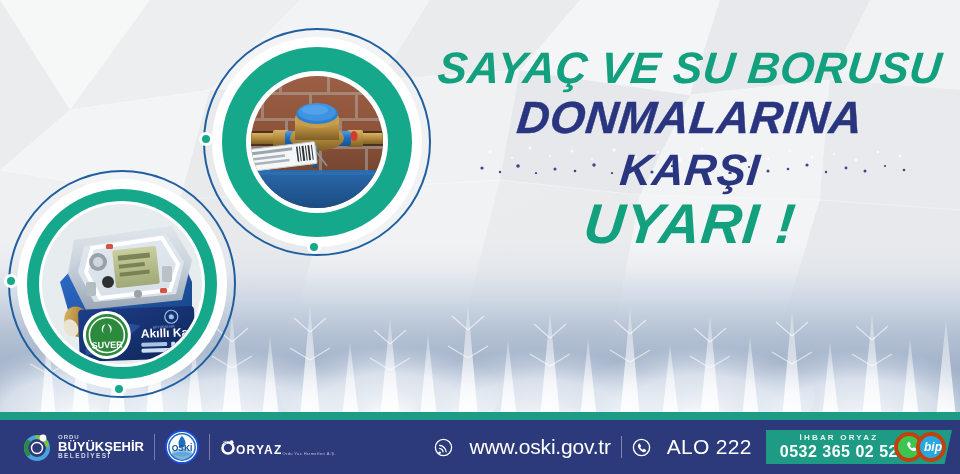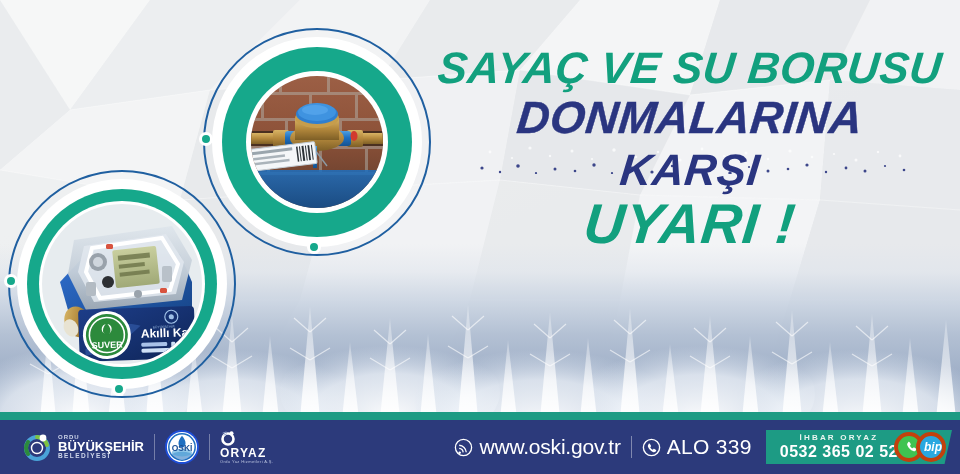--- a/index.html
+++ b/index.html
@@ -113,27 +113,27 @@
   .logos { display:flex; align-items:center; gap:10px; margin-left:22px; }
   .logo-obb { display:flex; align-items:center; gap:6px; }
   .obb-mark { width:30px; height:30px; position:relative; }
   .obb-text { display:flex; flex-direction:column; line-height:1; }
   .obb-t1 { font-size:6px; color:#cfd6ea; letter-spacing:1px; font-weight:bold; }
   .obb-t2 { font-size:13px; color:#ffffff; letter-spacing:0px; font-weight:bold; }
   .obb-t3 { font-size:6.5px; color:#cfd6ea; letter-spacing:1.4px; font-weight:bold; }
   .divider { width:1px; height:26px; background:rgba(255,255,255,0.35); }
   .logo-oski { width:34px; height:34px; border-radius:50%; background:#1d4ed8;
                display:flex; align-items:center; justify-content:center; }
-  .logo-oryaz { display:flex; flex-direction:column; align-items:flex-start; line-height:1; }
+  .logo-oryaz { display:flex; flex-direction:row; align-items:flex-end; line-height:1; }
   .oryaz-mark { width:16px; height:16px; margin-bottom:1px; }
   .oryaz-t1 { font-size:12px; color:#ffffff; font-weight:bold; letter-spacing:1.2px; }
   .oryaz-t2 { font-size:4px; color:#b9c2de; letter-spacing:0.4px; margin-top:1px; }
 
   .contact { display:flex; align-items:center; margin-left:auto; margin-right:0; }
-  .c-item { display:flex; align-items:center; gap:6px; color:#ffffff; }
+  .c-item { display:flex; align-items:center; gap:16px; color:#ffffff; }
   .c-web { font-size:21px; letter-spacing:-0.2px; }
   .c-sep { width:1px; height:22px; background:rgba(255,255,255,0.4); margin:0 10px; }
   .c-alo { font-size:21px; letter-spacing:0.3px; }
 
   .hotline {
     position:relative; margin-left:14px; margin-right:8px;
     display:flex; flex-direction:column; align-items:center;
     padding:3px 0;
   }
   .hotline-chip {
@@ -586,21 +586,21 @@
       <div class="c-item">
         <span style="display:inline-flex;align-items:center;">
           <svg viewBox="0 0 22 22" width="19" height="19">
             <circle cx="11" cy="11" r="9.4" fill="none" stroke="#ffffff" stroke-width="1.6"></circle>
             <path d="M7.6,6.9 c0.6,-0.6 1.4,-0.5 1.8,0.2 l0.9,1.5 c0.3,0.5 0.2,1 -0.2,1.4 l-0.6,0.6
                      c0.6,1.3 1.6,2.3 2.9,2.9 l0.6,-0.6 c0.4,-0.4 0.9,-0.5 1.4,-0.2 l1.5,0.9
                      c0.7,0.4 0.8,1.2 0.2,1.8 l-0.6,0.6 c-0.6,0.6 -1.5,0.7 -2.3,0.4
                      c-2.9,-1.1 -5.2,-3.4 -6.3,-6.3 c-0.3,-0.8 -0.2,-1.7 0.4,-2.3 Z" fill="#ffffff"></path>
           </svg>
         </span>
-        <span class="c-alo">ALO 339</span>
+        <span class="c-alo">ALO 222</span>
       </div>
 
       <div class="hotline">
         <div class="hotline-chip">
           <div class="hotline-label">İHBAR ORYAZ</div>
           <div class="hotline-num">0532 365 02 52</div>
         </div>
         <div class="msg-icons">
           <div class="msg-icon ic-wa">
             <svg viewBox="0 0 24 24" width="18" height="18">

